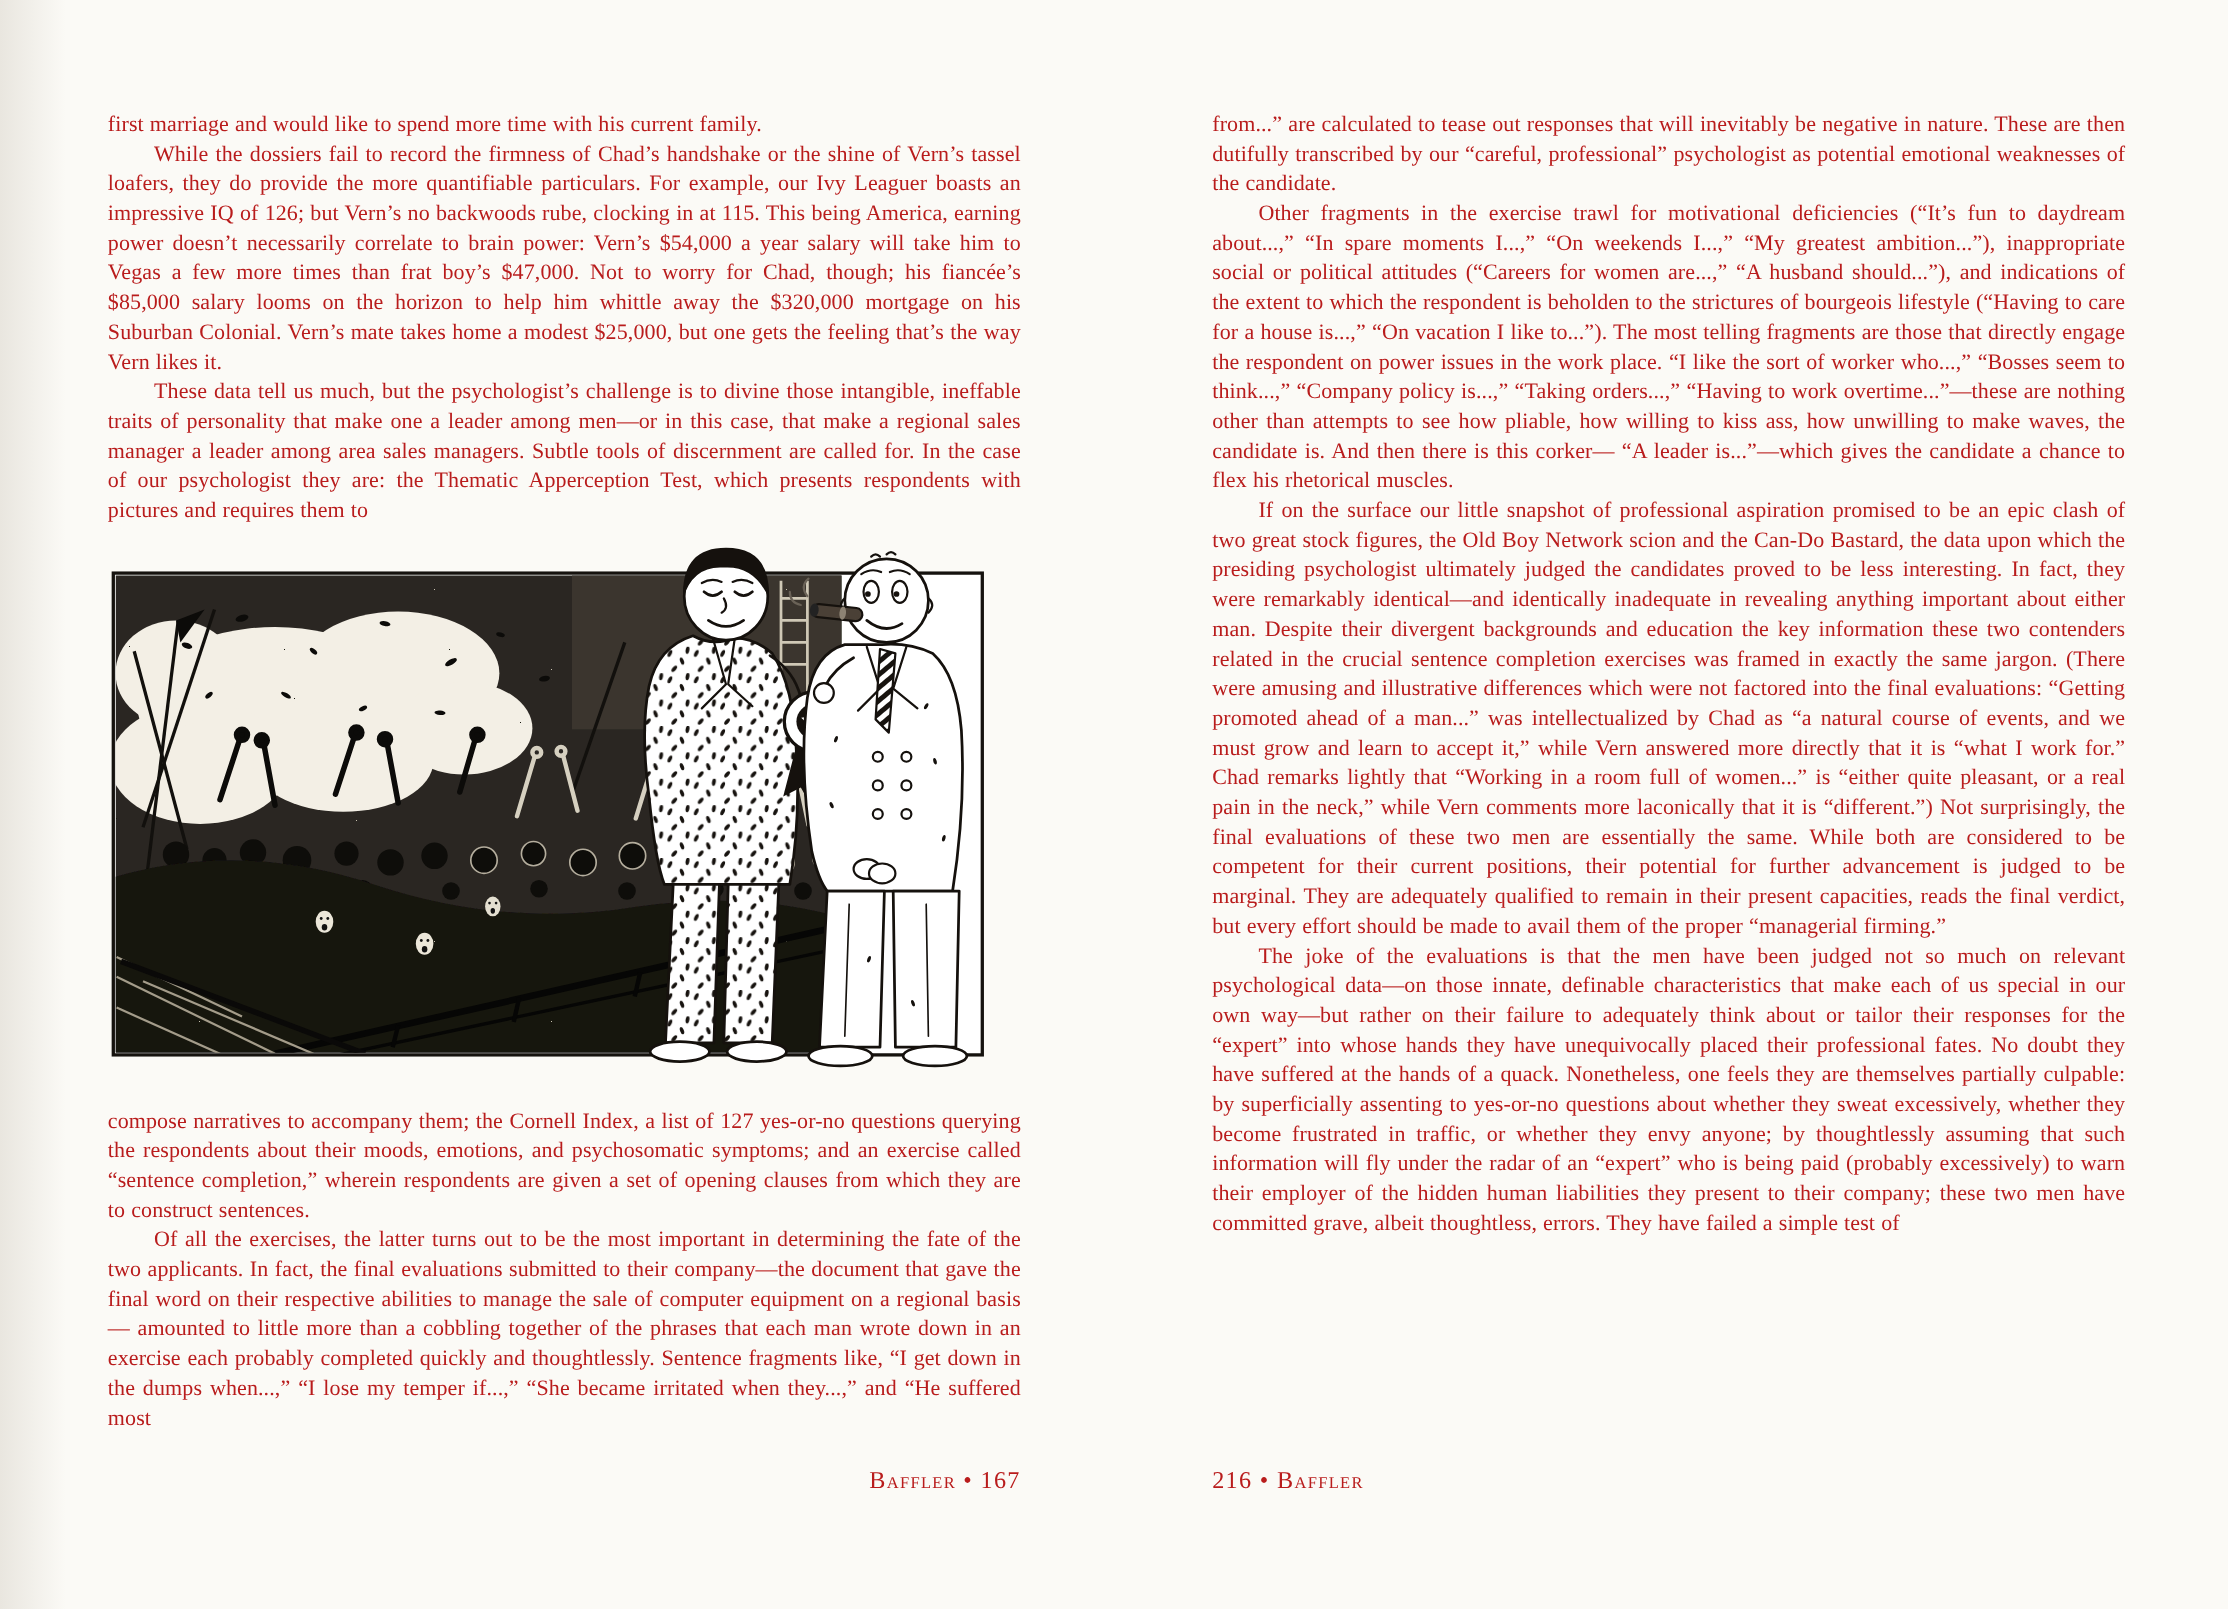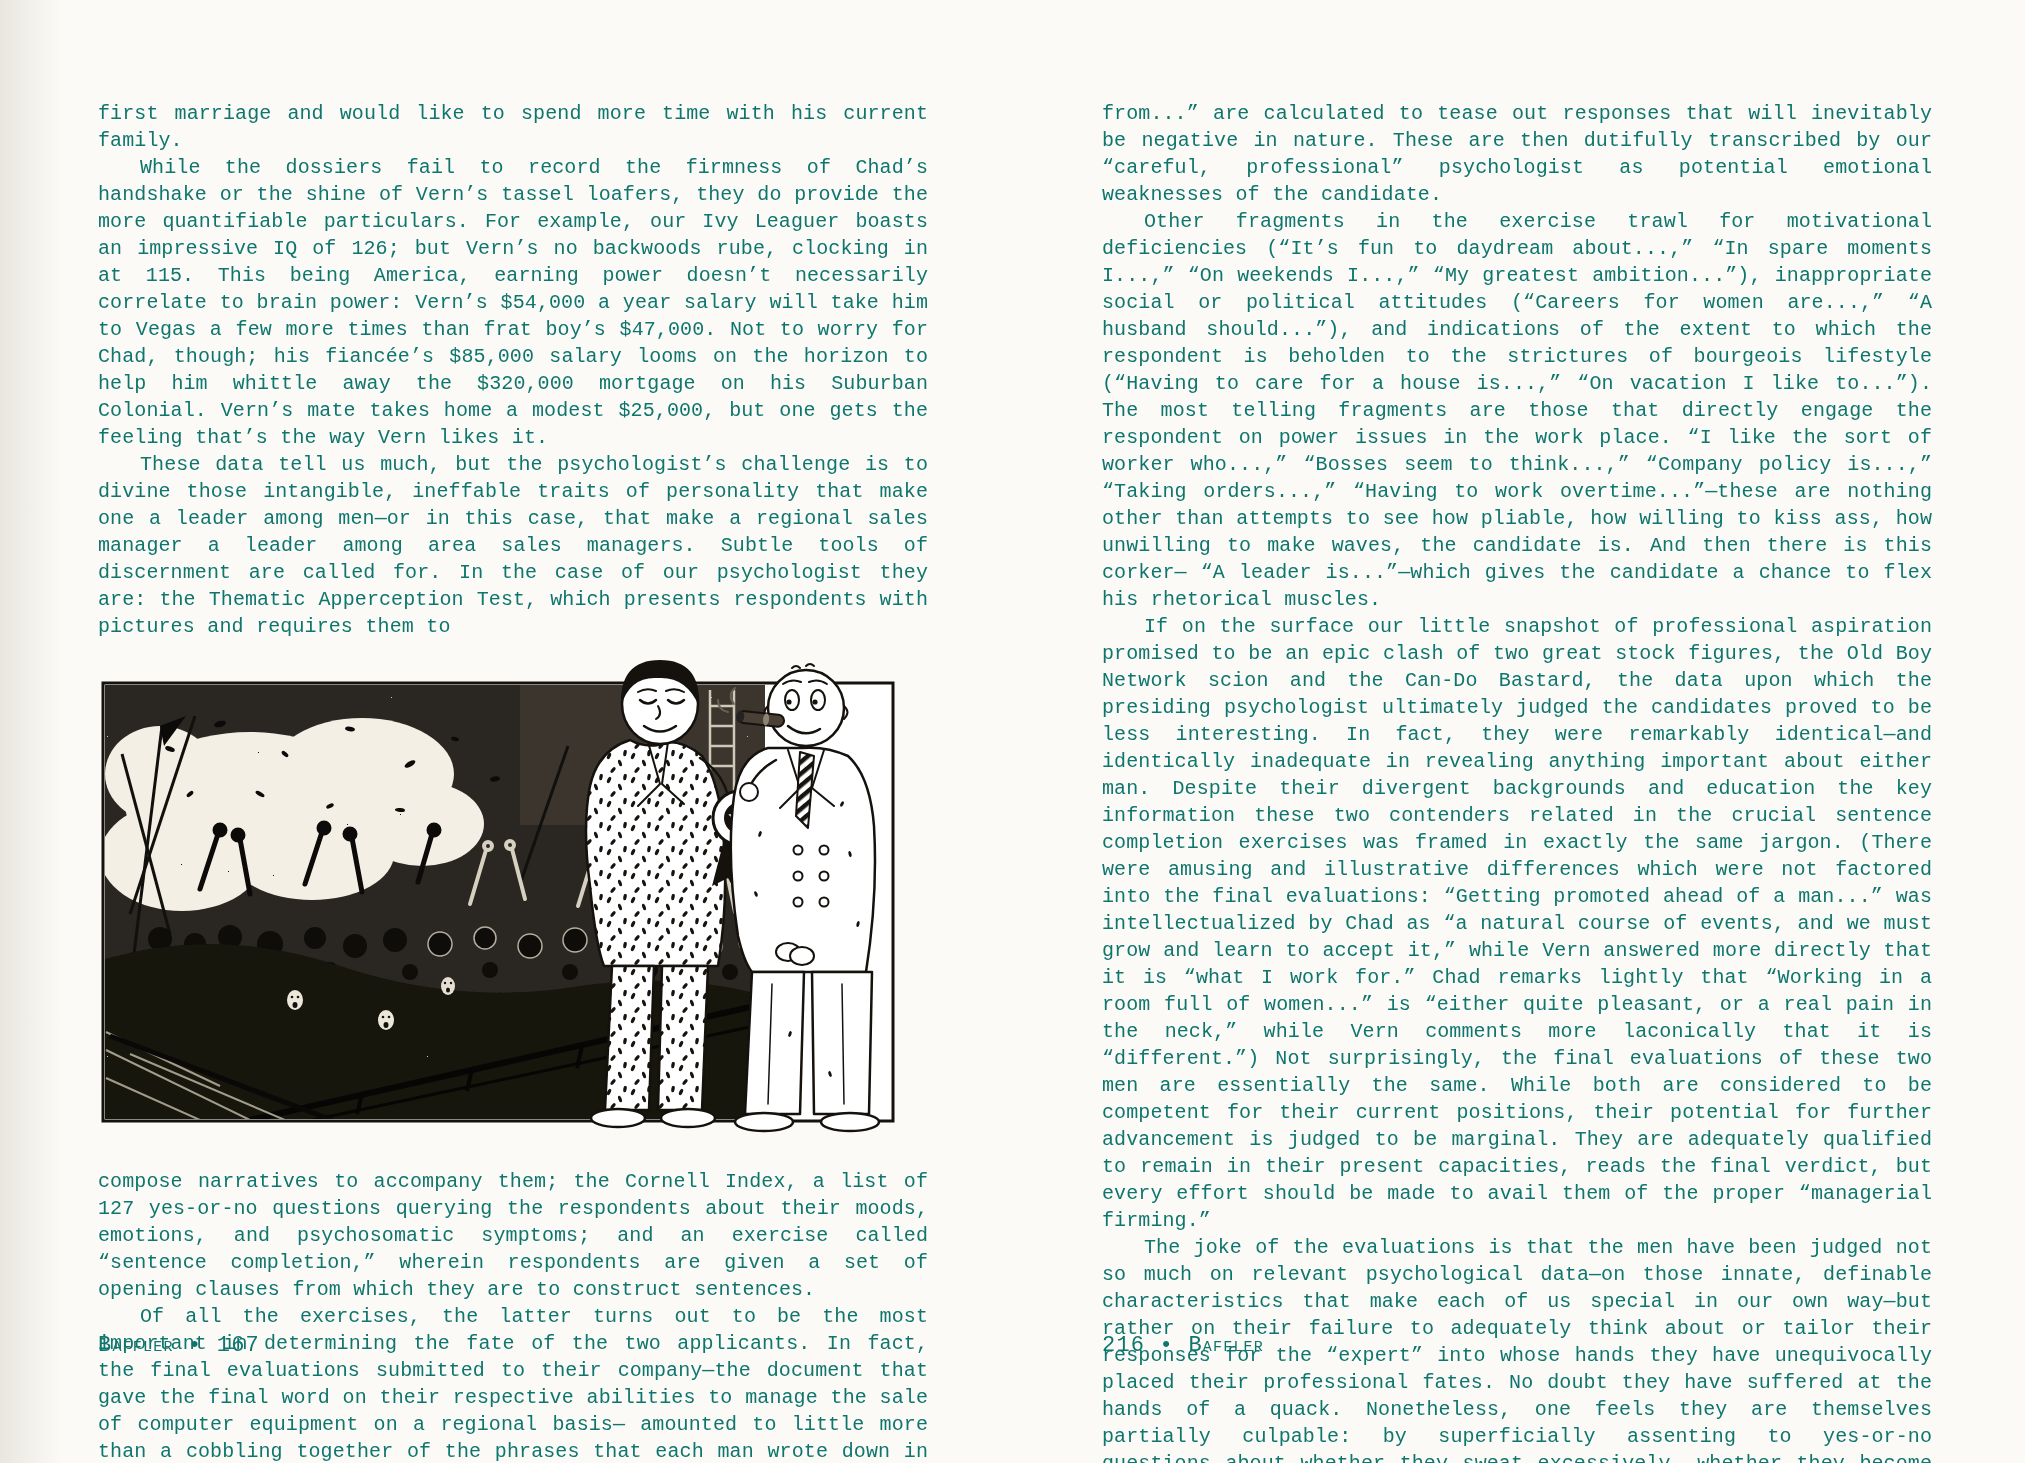--- a/index.html
+++ b/index.html
@@ -1,30 +1,30 @@
 <!DOCTYPE html>
 <html><head>
 <meta charset="utf-8">
 <title>Document</title>
 <style>
   html,body{margin:0;padding:0}
   body{width:2025px;height:1463px;background:#fbfaf6;overflow:hidden}
   .spread{position:relative;width:1721px;height:1463px;
-          font-family:Liberation Mono, monospace;color:#0f766e}
+          font-family:Liberation Serif, serif;color:#b91c1c}
   .edge-shade{position:absolute;left:0;top:0;width:60px;height:100%;
           background:linear-gradient(90deg,#e9e6df,rgba(251,250,246,0));}
   .page{position:absolute;top:100px;width:830px}
   .page-left{left:98px}
   .page-right{left:1102px}
   p.body{margin:0;font-size:20px;line-height:27px;text-align:justify;
          hyphens:none;word-spacing:.02em;letter-spacing:.1px}
   p.indent{text-indent:42px}
   figure.illus{margin:14px 0 22px 2px;width:800px;height:492px;position:relative;padding:0}
   .footer{position:absolute;top:1333px;font-size:22px;font-variant:small-caps;letter-spacing:1.2px}
-  .footer-left{left:98px;width:830px;text-align:left}
+  .footer-left{left:98px;width:830px;text-align:right}
   .footer-right{left:1102px;width:830px;text-align:left}
 </style>
 </head>
 <body>
 
 <div class="spread">
   <div class="edge-shade"></div>
 
   <section class="page page-left">
     <p class="body">first marriage and would like to spend more time with his current family.</p>

